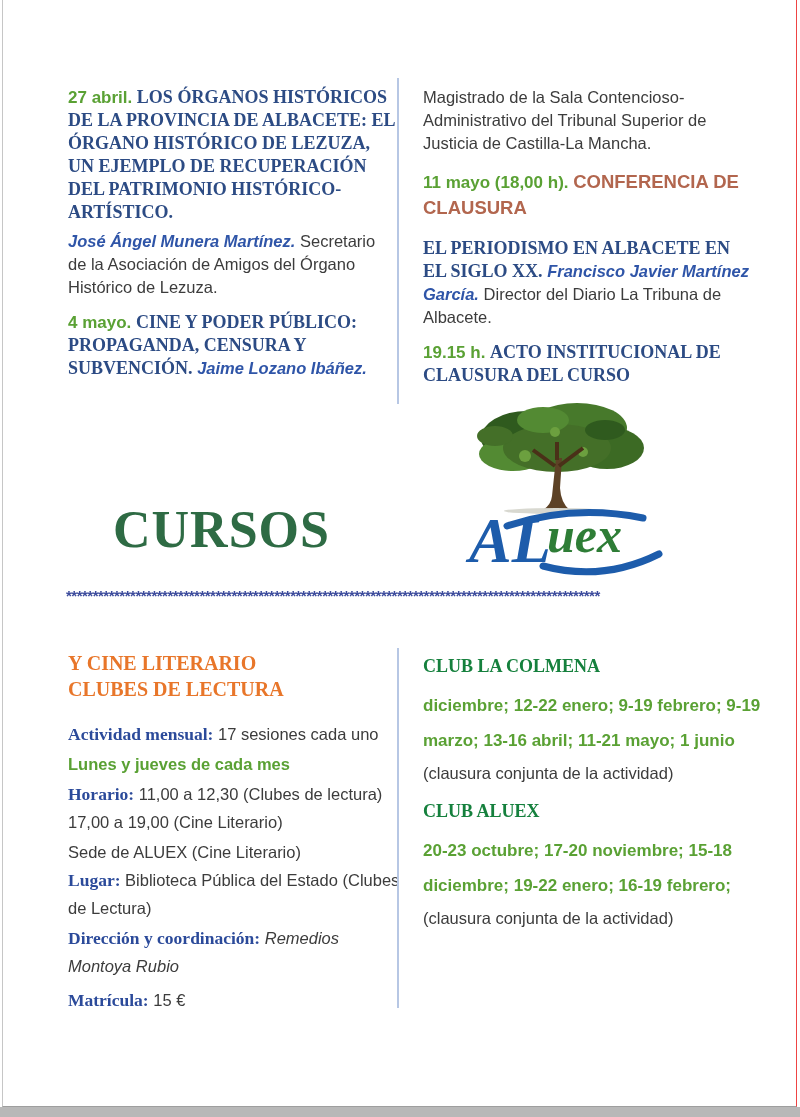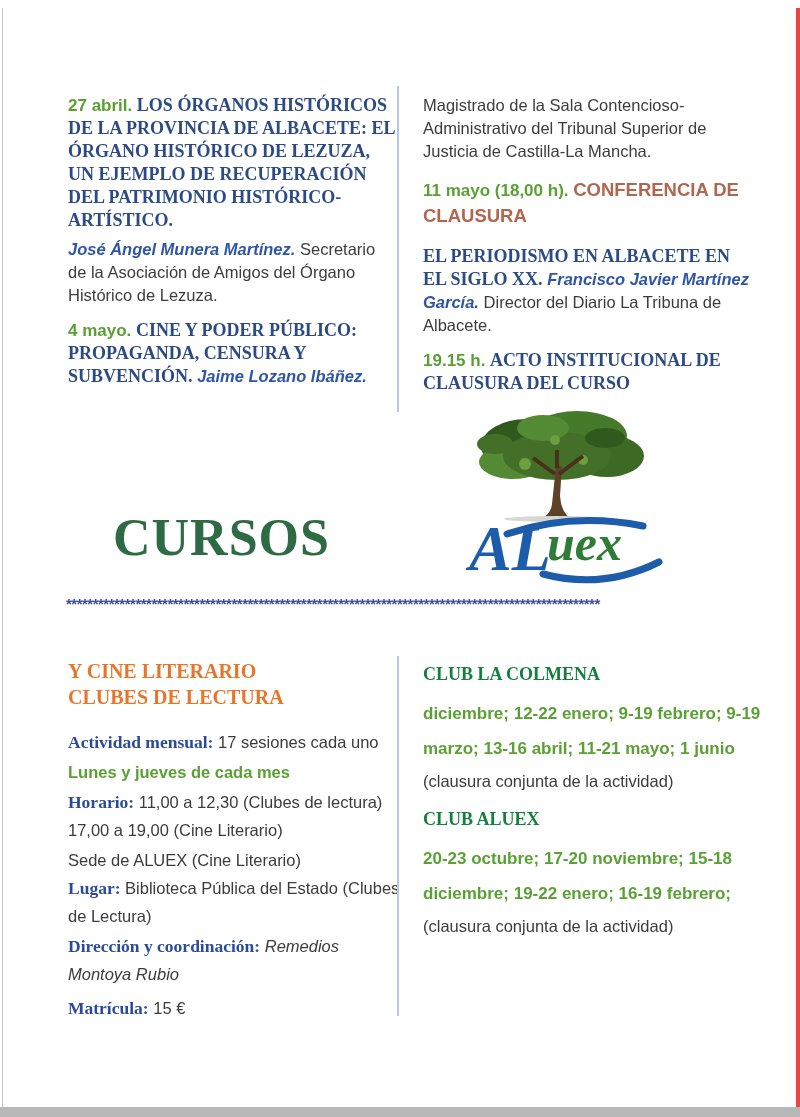--- a/index.html
+++ b/index.html
@@ -1,22 +1,22 @@
 <!DOCTYPE html>
 <html><head>
 <meta charset="utf-8">
 <style>
   html,body{margin:0;padding:0;}
   body{
     width:800px;height:1117px;position:relative;background:#ffffff;
     font-family:"Liberation Sans",sans-serif;overflow:hidden;
   }
   .page{
-    position:absolute;left:2px;top:8px;width:793px;height:1106px;background:#ffffff;
-    border-left:1px solid #c6c6c6;border-right:5px solid #ef4444;border-bottom:1px solid #9e9e9e;text-decoration:underline;
+    position:absolute;left:2px;top:0;width:793px;height:1106px;background:#ffffff;
+    border-left:1px solid #c6c6c6;border-right:1px solid #ef4444;border-bottom:1px solid #9e9e9e;text-decoration:underline;
   }
   .bottom-strip{position:absolute;left:0;top:1107px;width:800px;height:10px;background:#b8b8b8;}
 
   
   .col{position:absolute;font-size:16.5px;line-height:23px;color:#3c3c3c;}
   .col-tl{left:65px;top:86px;width:330px;}
   .col-tr{left:420px;top:86px;width:334px;}
   .vline{position:absolute;width:2px;background:#b7c7e4;}
   .vline-top{left:394px;top:78px;height:326px;}
   .vline-bottom{left:394px;top:648px;height:360px;}

